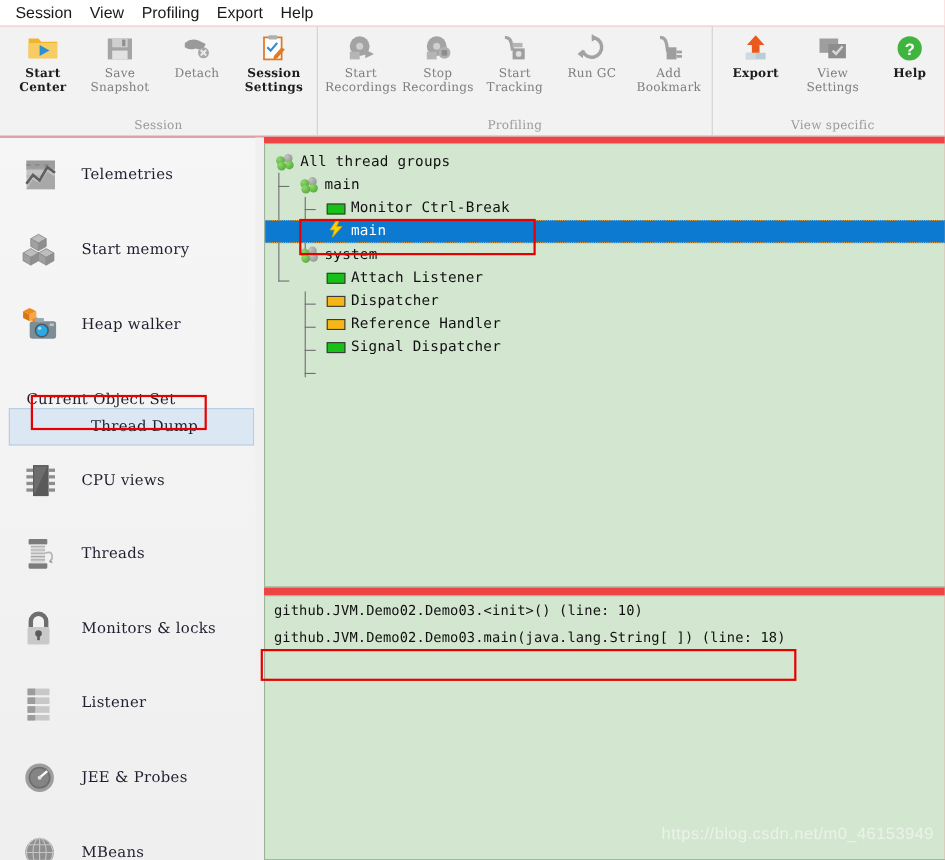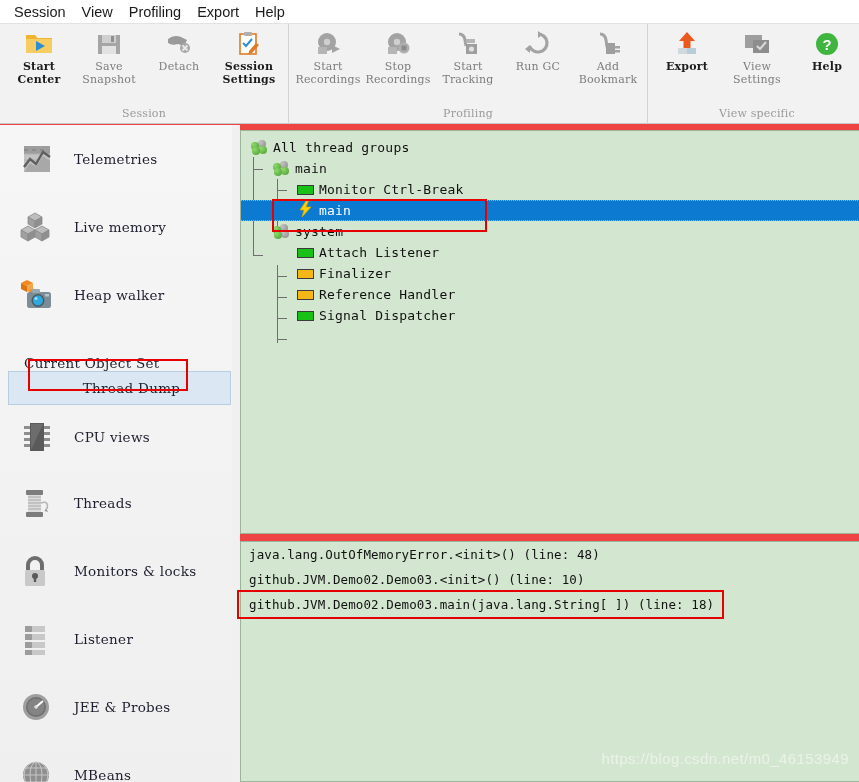--- a/index.html
+++ b/index.html
@@ -427,21 +427,21 @@
             <path d="M25 10 v7 l-7 4 v-7 Z" fill="#8f8f8f"></path>
             <path d="M11 19 l7 4 -7 4 -7 -4 Z" fill="#bdbdbd"></path>
             <path d="M4 23 v7 l7 4 v-7 Z" fill="#a0a0a0"></path>
             <path d="M18 23 v7 l-7 4 v-7 Z" fill="#8f8f8f"></path>
             <path d="M25 19 l7 4 -7 4 -7 -4 Z" fill="#bdbdbd"></path>
             <path d="M18 23 v7 l7 4 v-7 Z" fill="#a0a0a0"></path>
             <path d="M32 23 v7 l-7 4 v-7 Z" fill="#8f8f8f"></path>
           </g>
         </svg>
       </div>
-      <div class="side-text">Live memory</div>
+      <div class="side-text">Start memory</div>
     </div>
 
     <div class="side-item">
       <div class="side-ico">
         <svg width="40" height="40" viewBox="0 0 40 40">
           <g fill="#f08a1e">
             <path d="M4 8 l6 -3 6 3 -6 3 Z"></path>
             <path d="M4 8 v6 l6 3 v-6 Z" fill="#d97612"></path>
             <path d="M16 8 v6 l-6 3 v-6 Z" fill="#f5a64a"></path>
             <path d="M11 16 l5 -2.5 5 2.5 -5 2.5 Z"></path>
@@ -624,39 +624,38 @@
         <span class="tlabel">system</span>
       </div>
 
       <div class="tnode" style="padding-left:50px;">
         <div class="state-box green"></div>
         <span class="tlabel">Attach Listener</span>
       </div>
 
       <div class="tnode" style="padding-left:50px;">
         <div class="state-box orange"></div>
-        <span class="tlabel">Finalizer</span>
+        <span class="tlabel">Dispatcher</span>
       </div>
 
       <div class="tnode" style="padding-left:50px;">
         <div class="state-box orange"></div>
         <span class="tlabel">Reference Handler</span>
       </div>
 
       <div class="tnode" style="padding-left:50px;">
         <div class="state-box green"></div>
         <span class="tlabel">Signal Dispatcher</span>
       </div>
     </div>
   </div>
 
   <div class="redbox" style="left:272px; top:199px; width:215px; height:33px;"></div>
 
   <div class="stack-panel">
-    <div class="stack-line">java.lang.OutOfMemoryError.&lt;init&gt;() (line: 48)</div>
     <div class="stack-line">github.JVM.Demo02.Demo03.&lt;init&gt;() (line: 10)</div>
     <div class="stack-line">github.JVM.Demo02.Demo03.main(java.lang.String[ ]) (line: 18)</div>
     <div class="watermark">https://blog.csdn.net/m0_46153949</div>
   </div>
 
   <div class="redbox" style="left:237px; top:590px; width:487px; height:29px;"></div>
 
 </div>
 
 </body></html>

